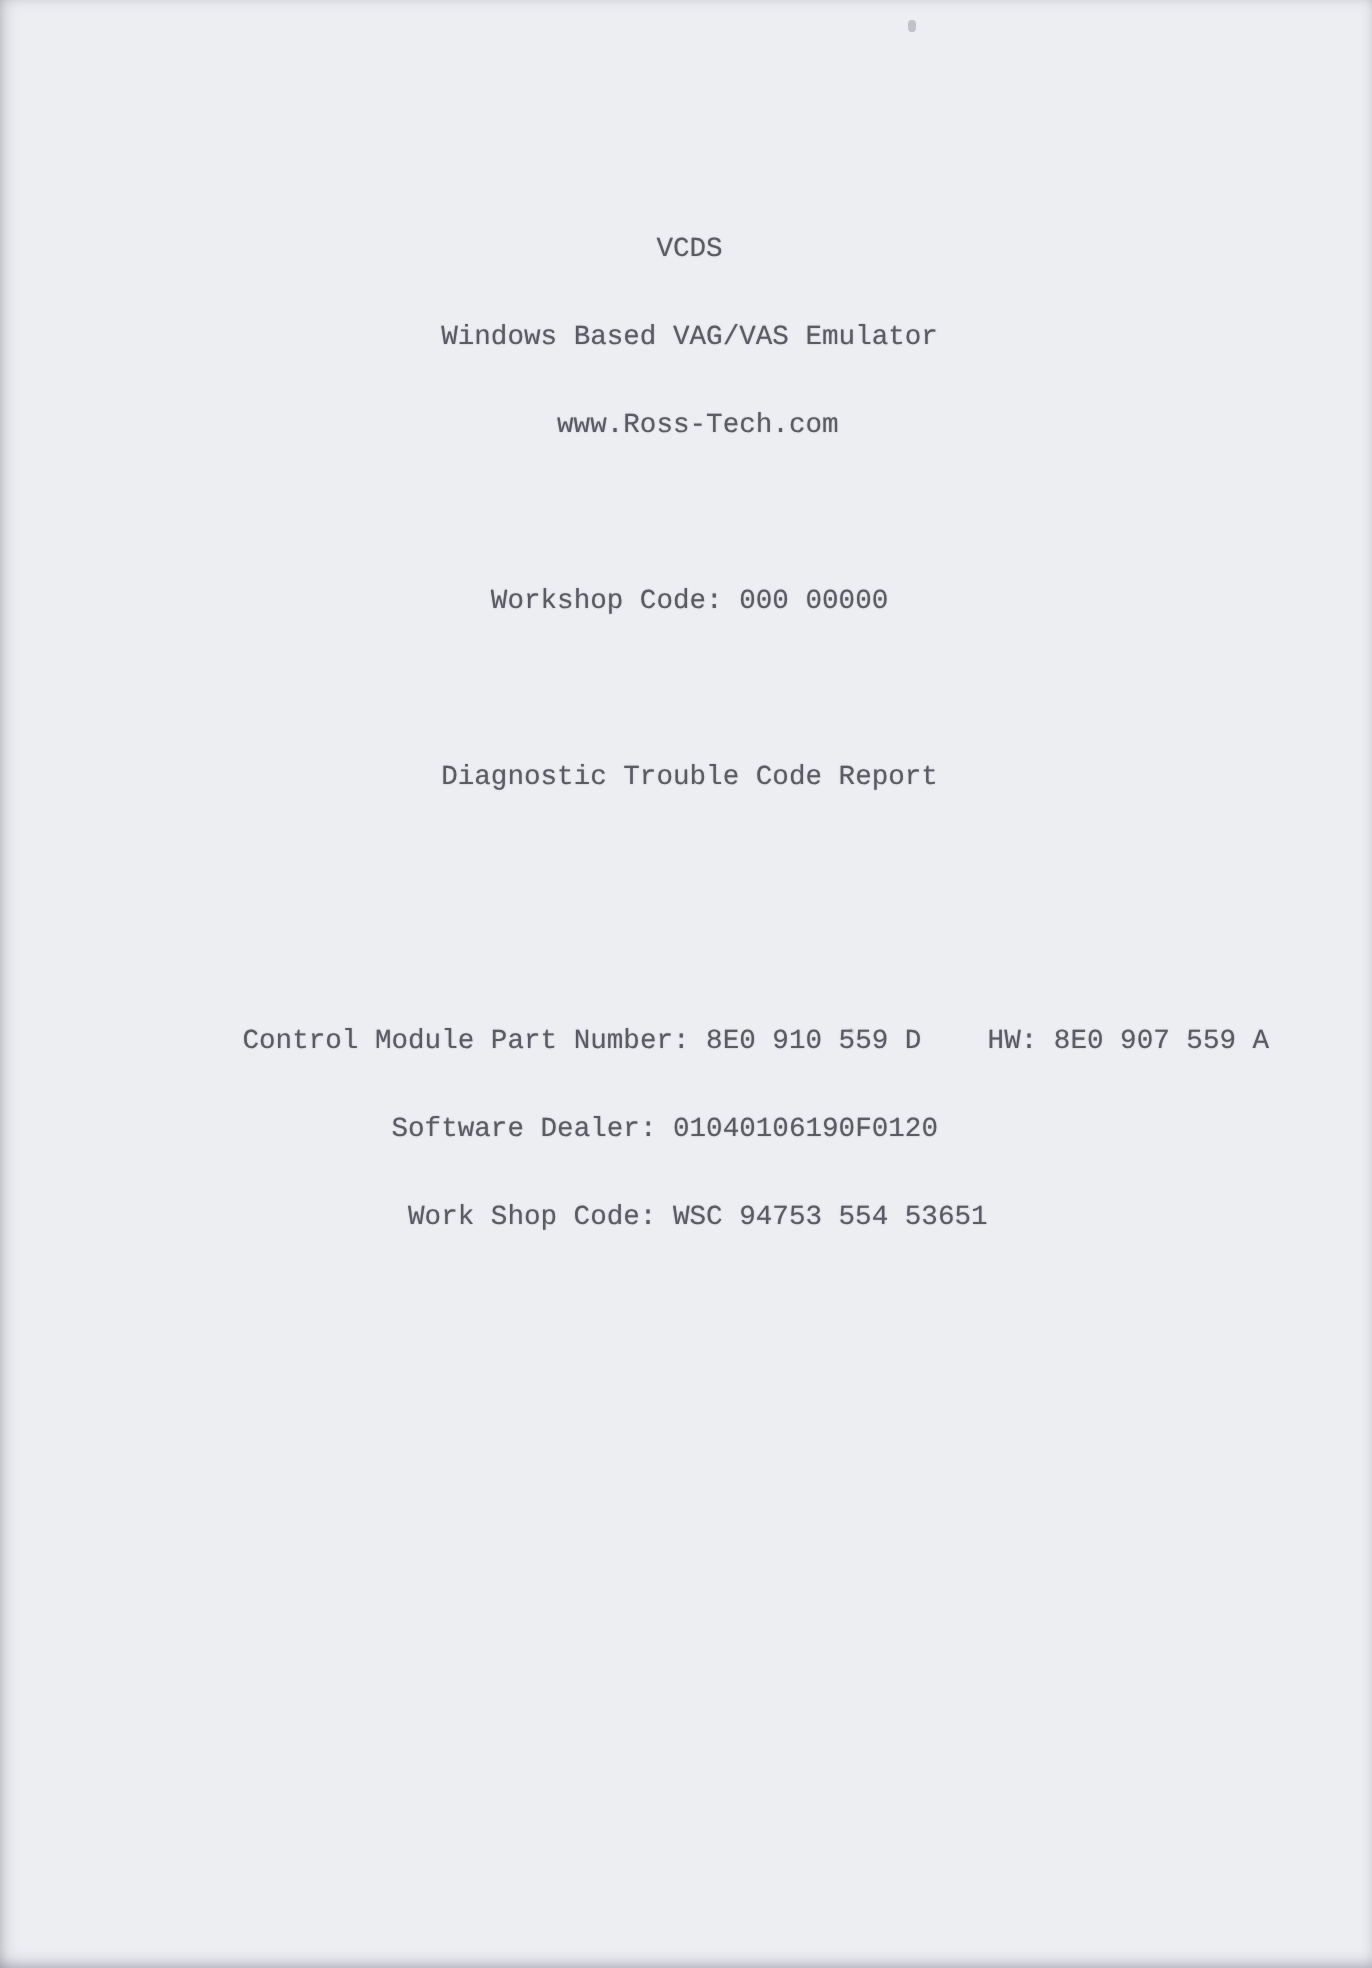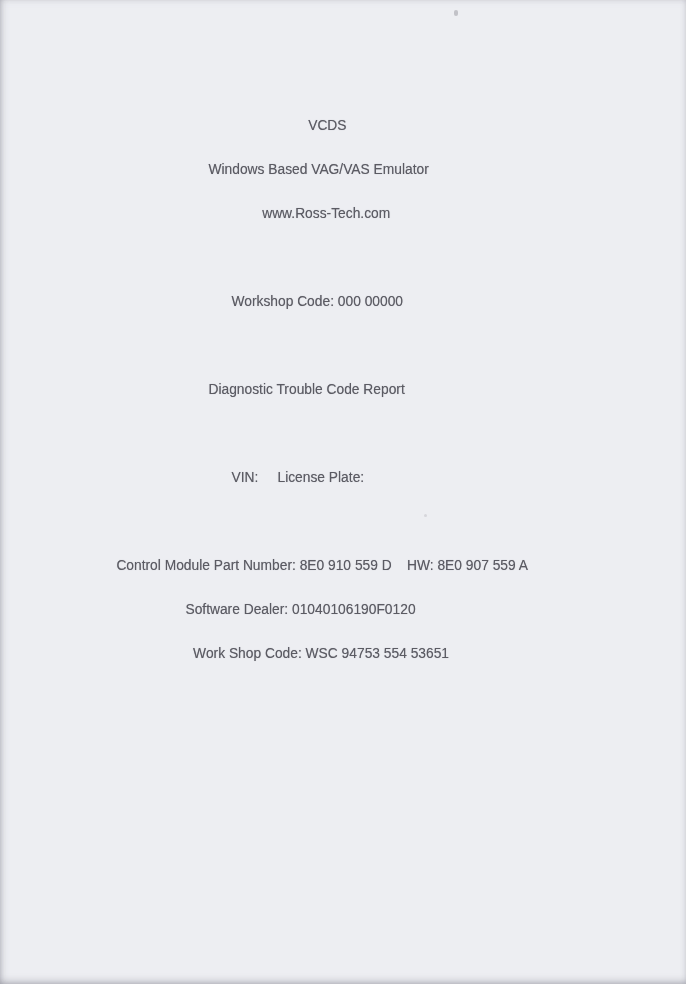--- a/index.html
+++ b/index.html
@@ -9,21 +9,21 @@
   html,body{margin:0;padding:0;background:#e4e5e9;}
   .sheet{
     position:relative;
     width:686px;height:984px;
     background:var(--paper);
     overflow:hidden;
     box-shadow:inset 6px 0 10px -7px rgba(110,110,122,.55),
                inset 0 -5px 8px -4px rgba(110,110,122,.55),
                inset 0 4px 8px -6px rgba(140,140,150,.35),
                inset -4px 0 8px -7px rgba(140,140,150,.30);
-    font-family:Liberation Sans, sans-serif;
+    font-family:Liberation Mono, monospace;
   }
   .report{
     position:absolute;
     left:55px;top:90px;
     font-size:13.8px;
     line-height:14.65px;
     color:var(--ink);
     white-space:pre;
     text-shadow:0 0 .7px rgba(90,90,100,.55);
   }
@@ -49,21 +49,20 @@
 
   <div class="report">
     <div class="line i33">VCDS</div>
     <div class="line i20">Windows Based VAG/VAS Emulator</div>
     <div class="line i27">www.Ross-Tech.com</div>
     <div class="line"></div>
     <div class="line i23">Workshop Code: 000 00000</div>
     <div class="line"></div>
     <div class="line i20">Diagnostic Trouble Code Report</div>
     <div class="line"></div>
-    <div class="line i23">VIN:     License Plate:</div>
     <div class="line"></div>
     <div class="line i8">Control Module Part Number: 8E0 910 559 D    HW: 8E0 907 559 A</div>
     <div class="line i17">Software Dealer: 01040106190F0120</div>
     <div class="line i18">Work Shop Code: WSC 94753 554 53651</div>
     <div class="line"></div>
     <div class="line"></div>
     
     
 
     

